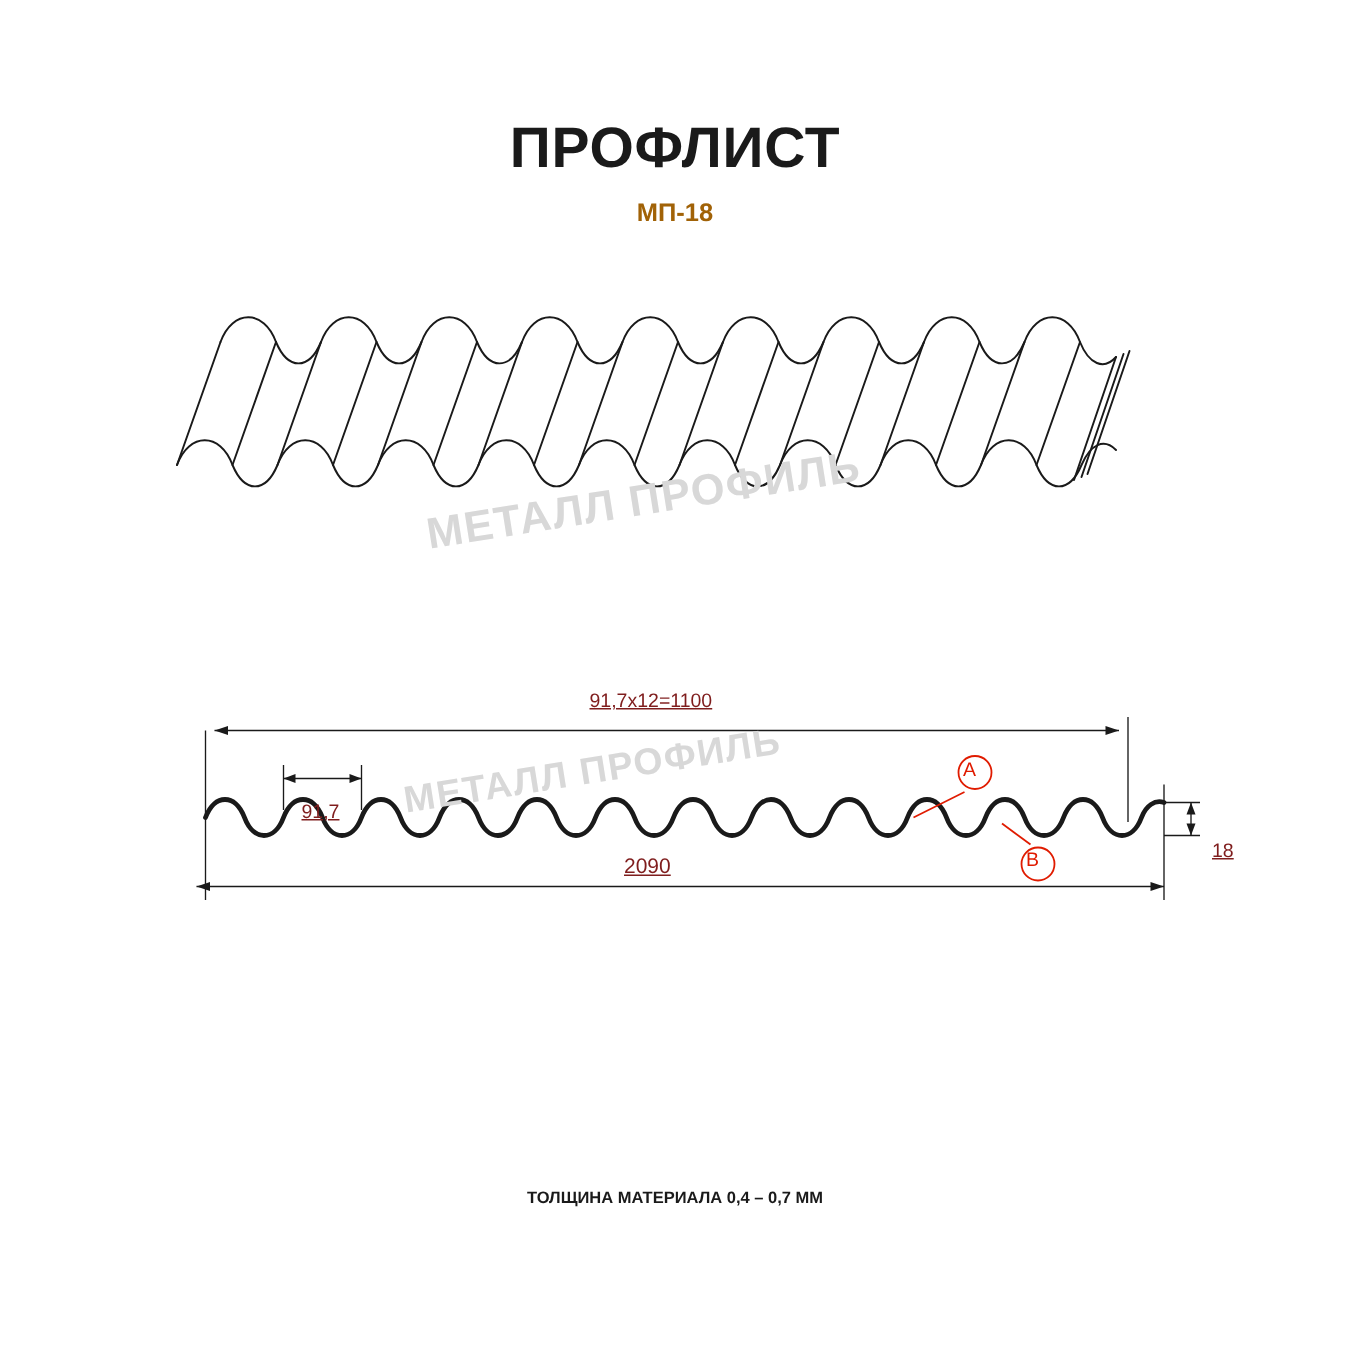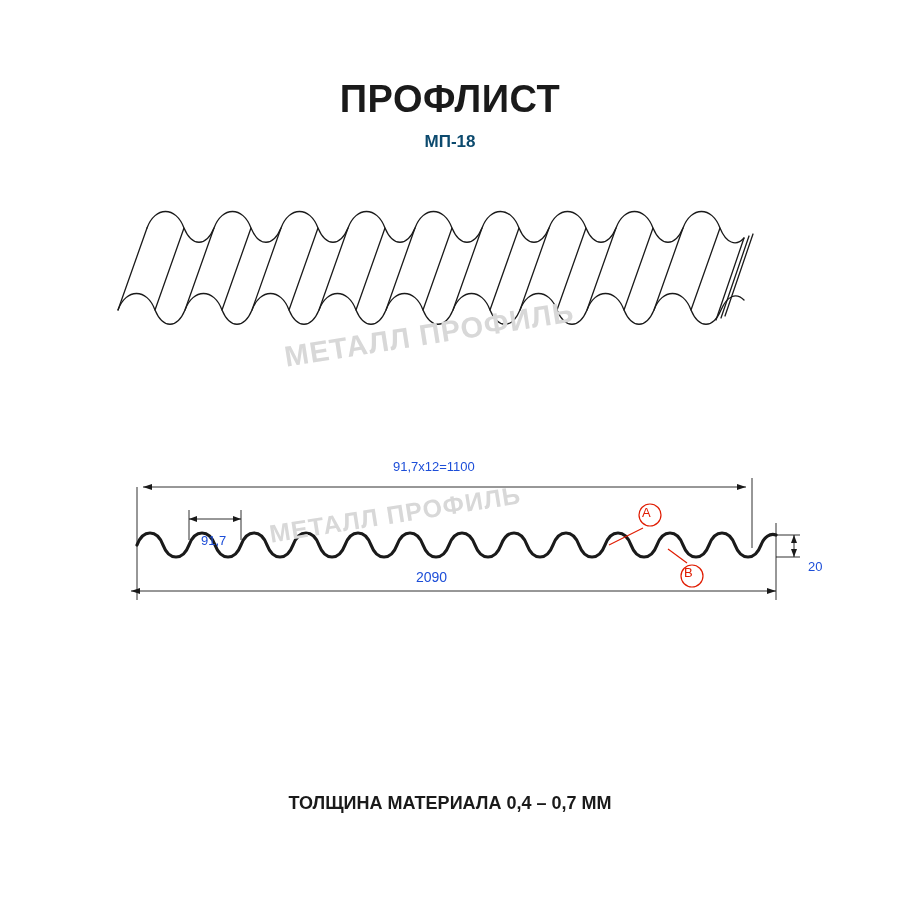--- a/index.html
+++ b/index.html
@@ -34,42 +34,43 @@
     color: #1a1a1a;
   }
   .subtitle {
     position: absolute;
     top: 132px;
     left: 0;
     width: 900px;
     text-align: center;
     font-size: 17px;
     font-weight: bold;
-    color: #0c4a6e;
+    color: #a16207;
   }
   .footer-note {
     position: absolute;
     top: 793px;
     left: 0;
     width: 900px;
     text-align: center;
-    font-size: 18px;
+    font-size: 11px;
     font-weight: bold;
     color: #1a1a1a;
   }
   .svg-layer {
     position: absolute;
     top: 0;
     left: 0;
   }
   .dim-label {
     position: absolute;
     font-size: 13px;
-    color: #1d4ed8;
+    color: #7f1d1d;
     white-space: nowrap;
+    text-decoration: underline;
   }
   .dim-total-top   { top: 459px; left: 393px; }
   .dim-pitch       { top: 500px; left: 201px; margin-top: 33px; }
   .dim-overall     { top: 569px; left: 416px; font-size: 14px; }
   .dim-height      { top: 559px; left: 808px; }
   .callout-letter {
     position: absolute;
     font-size: 13px;
     color: #e01b00;
     font-weight: normal;
@@ -242,21 +243,21 @@
         <circle cx="650" cy="515" r="11"></circle>
         <line x1="687" y1="563" x2="668" y2="549"></line>
         <circle cx="692" cy="576" r="11"></circle>
       </g>
     </g>
   </svg>
 
   <div class="dim-label dim-total-top">91,7х12=1100</div>
   <div class="dim-label dim-pitch">91,7</div>
   <div class="dim-label dim-overall">2090</div>
-  <div class="dim-label dim-height">20</div>
+  <div class="dim-label dim-height">18</div>
 
   <div class="callout-letter callout-a">A</div>
   <div class="callout-letter callout-b">B</div>
 
   <div class="wm wm1">МЕТАЛЛ ПРОФИЛЬ</div>
   <div class="wm wm2">МЕТАЛЛ ПРОФИЛЬ</div>
 
   <div class="footer-note">ТОЛЩИНА МАТЕРИАЛА 0,4 – 0,7 ММ</div>
 </div>
 

